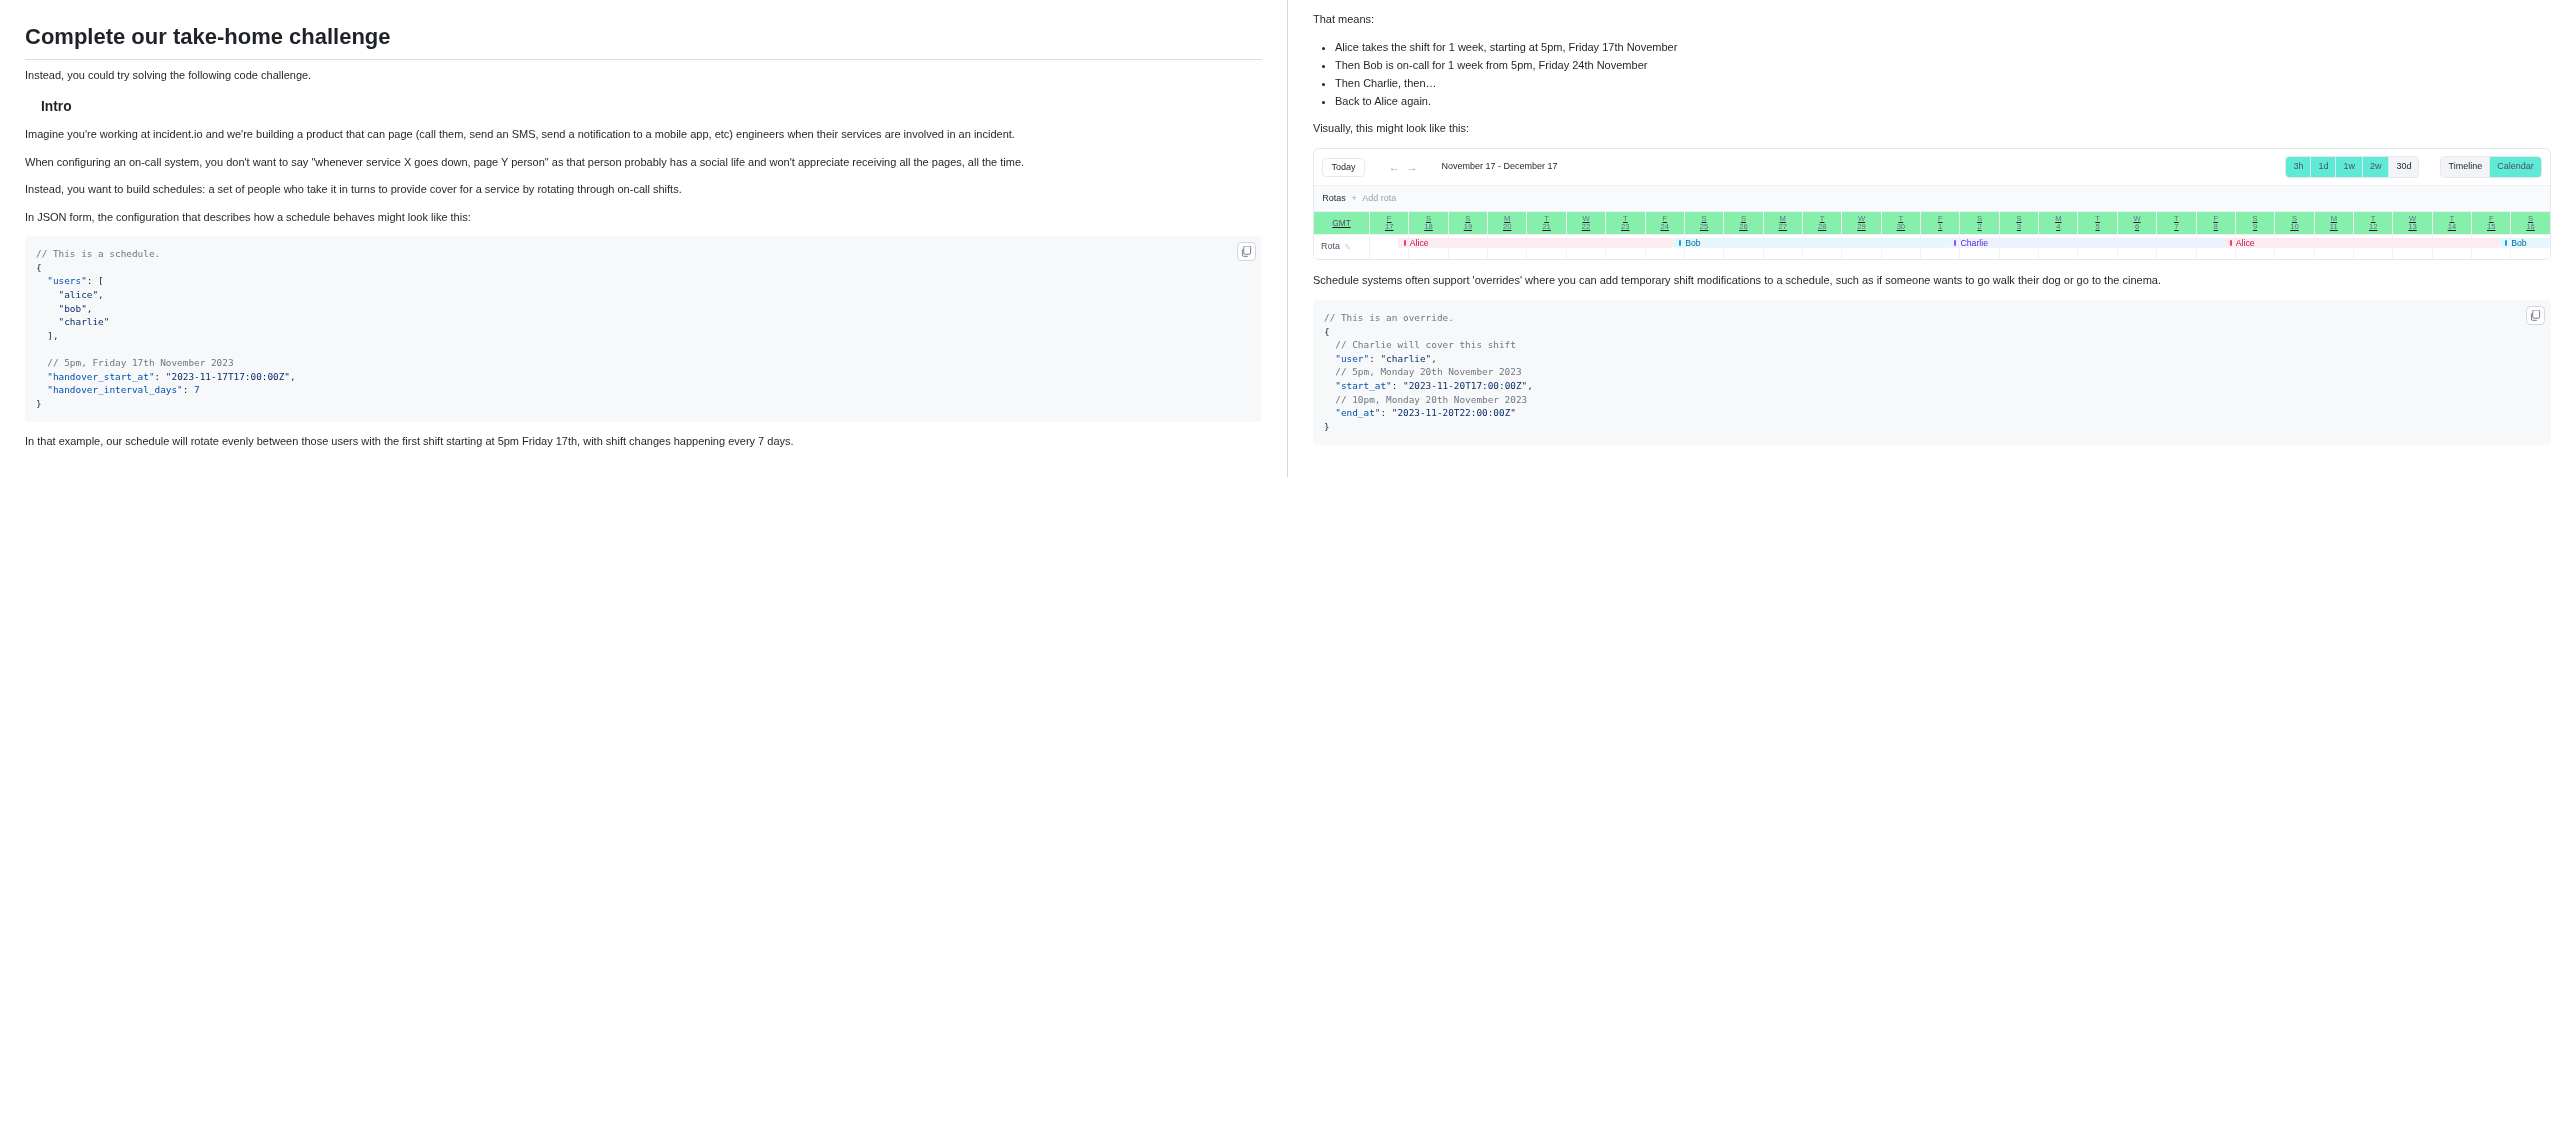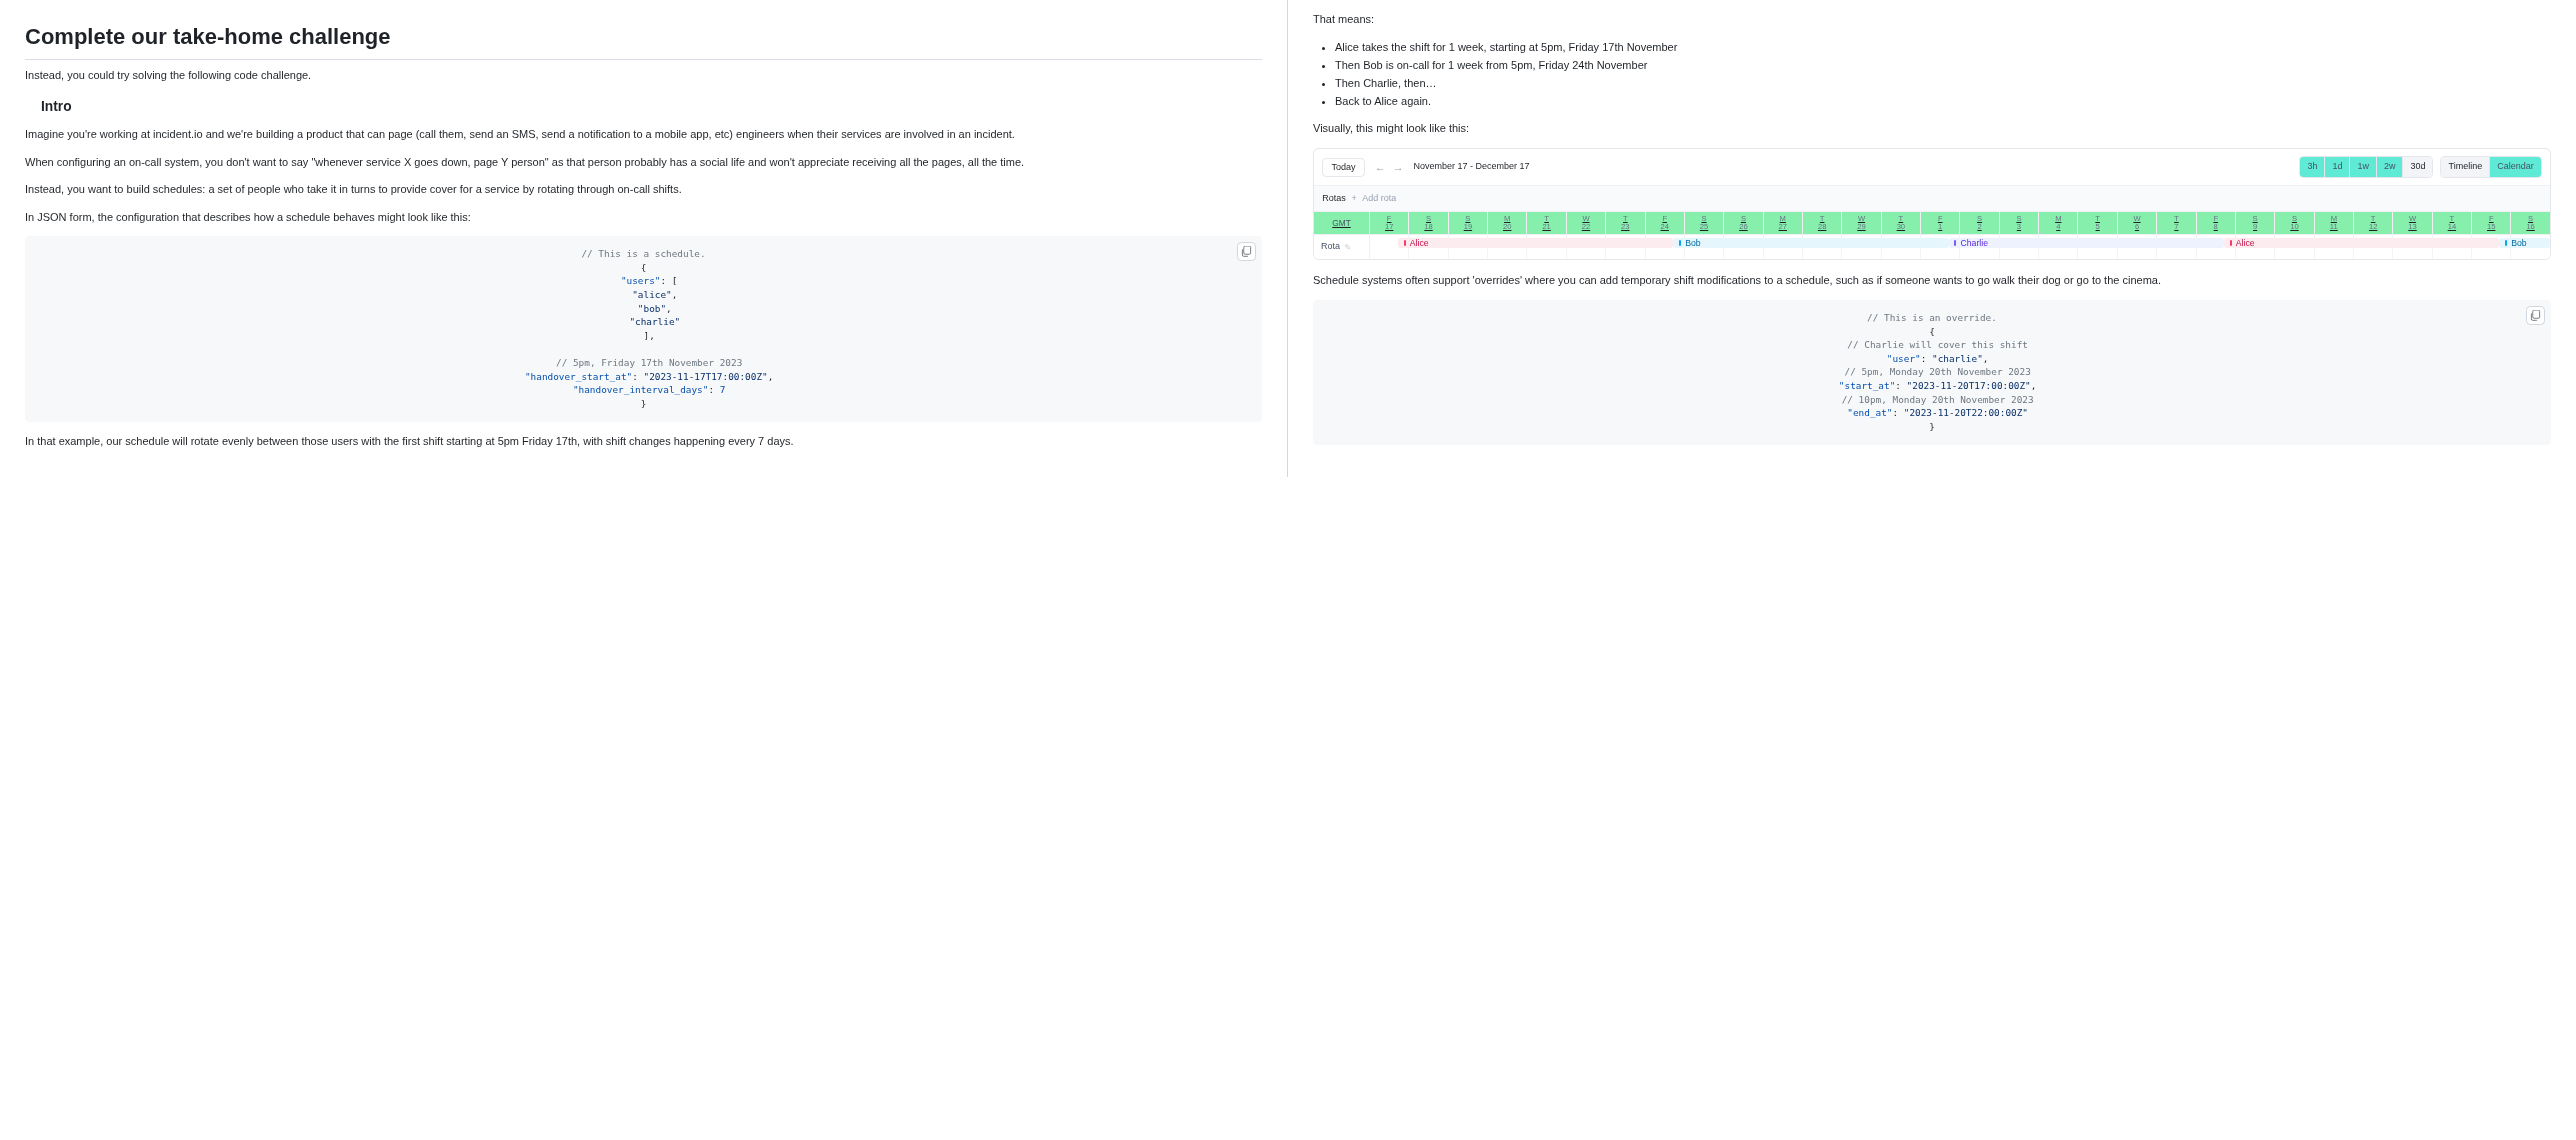--- a/index.html
+++ b/index.html
@@ -45,21 +45,20 @@
     padding: 11px;
     margin-bottom: 11px;
     overflow: auto;
   }
   .codeblock pre {
     margin: 0;
     font-family: ui-monospace, SFMono-Regular, "SF Mono", Menlo, Consolas, monospace;
     font-size: 9.4px;
     line-height: 1.45;
     white-space: pre;
-    text-align: center;
   }
   .codeblock .c   { color: #6e7781; }   
   .codeblock .k   { color: #0550ae; }   
   .codeblock .s   { color: #0a3069; }   
   .codeblock .n   { color: #0550ae; }   
   .codeblock .copy-btn {
     position: absolute;
     top: 5.6px;
     right: 5.6px;
     width: 19.4px;
@@ -81,21 +80,21 @@
     border-radius: 5.6px;
     background: #fff;
     margin: 2.8px 0 12.5px 0;
     font-size: 9px;
     overflow: hidden;
   }
   .cal-toolbar {
     display: flex;
     align-items: center;
     padding: 7px 8.3px;
-    gap: 7px;
+    gap: 21px;
   }
   .cal-toolbar .today-btn {
     border: 0.7px solid #e4e7ec;
     border-radius: 4.2px;
     padding: 3.5px 8.3px;
     background: #fff;
     font-size: 9px;
     cursor: pointer;
     color: #1f2328;
   }

